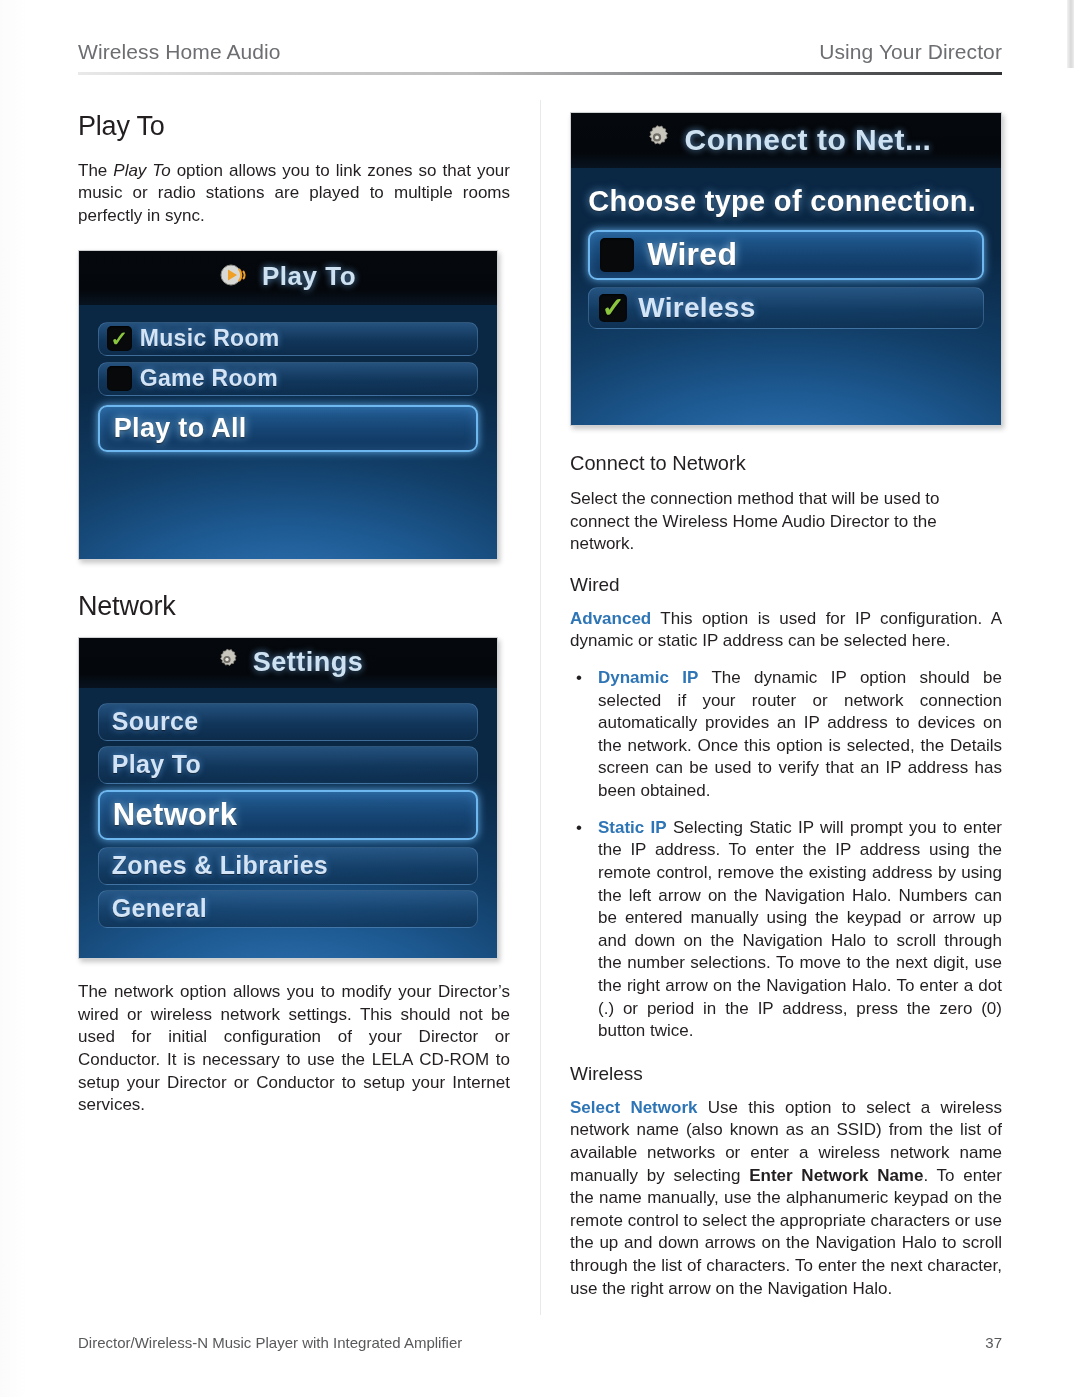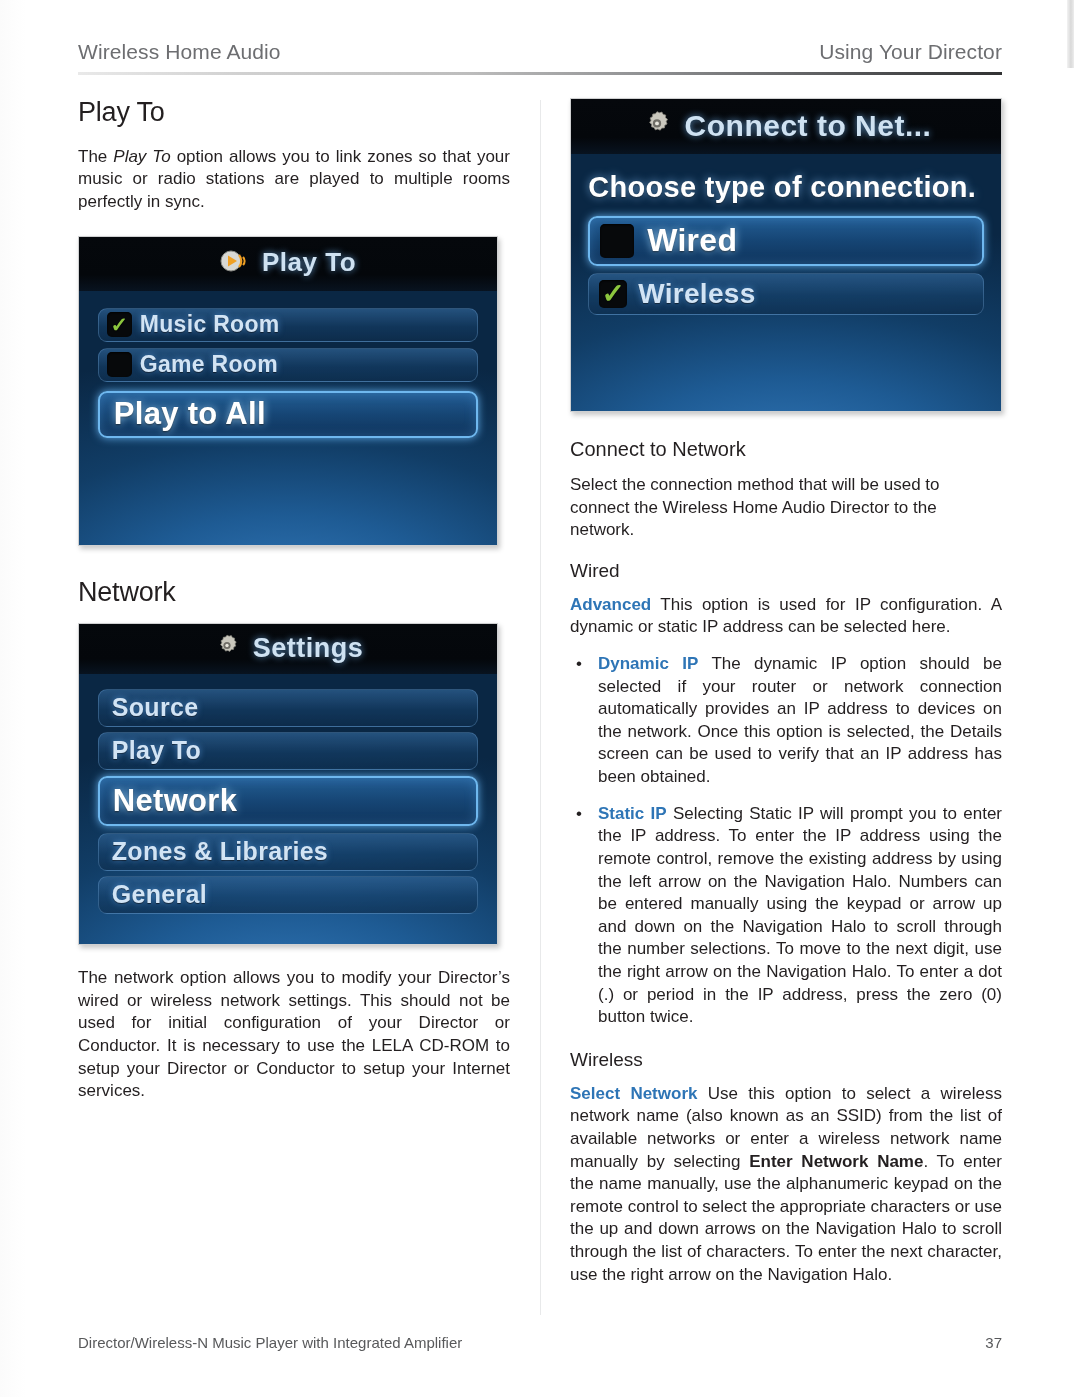--- a/index.html
+++ b/index.html
@@ -51,21 +51,21 @@
   .runhead-rule {
     position: absolute;
     left: 78px; top: 72px;
     width: 924px; height: 3px;
     background: linear-gradient(to right, #e9e9e9 0%, #d0d0d0 18%, #bdbdbd 42%, #8e8f91 62%, #4a4b4d 88%, #313233 100%);
   }
 
   
   .col {
     position: absolute;
-    top: 98px;
+    top: 112px;
     width: 432px;
   }
   .col-left  { left: 78px; }
   .col-right { left: 570px; }
 
   .col-divider {
     position: absolute;
     left: 540px; top: 100px;
     width: 1px; height: 1215px;
     background: #e8e9ea;
@@ -221,21 +221,21 @@
     margin-top: 2px;
   }
   #device-play-to .device-title { height: 17%; }
   #device-play-to .device-title .t-text { font-size: 26px; }
   #device-play-to .device-body { height: 83%; padding-top: 4%; }
   #device-play-to .d-row { height: 34px; margin-bottom: 6px; padding: 0 8px; }
   #device-play-to .d-row .lbl { font-size: 23px; }
   #device-play-to .chk { width: 25px; height: 25px; margin-right: 8px; }
   #device-play-to .chk .mark { font-size: 21px; }
   #device-play-to .d-row.big { height: 47px; margin-top: 9px; padding-left: 14px; }
-  #device-play-to .d-row.big .lbl { font-size: 31px; }
+  #device-play-to .d-row.big .lbl { font-size: 27px; }
 
   
   #device-settings {
     width: 418px; height: 320px;
   }
   #device-settings .device-title { height: 15%; }
   #device-settings .device-title .t-text { font-size: 27px; }
   #device-settings .device-body { height: 85%; padding-top: 3.5%; }
   #device-settings .d-row { height: 38px; margin-bottom: 5px; padding: 0 0 0 13px; }
   #device-settings .d-row .lbl { font-size: 25px; }

